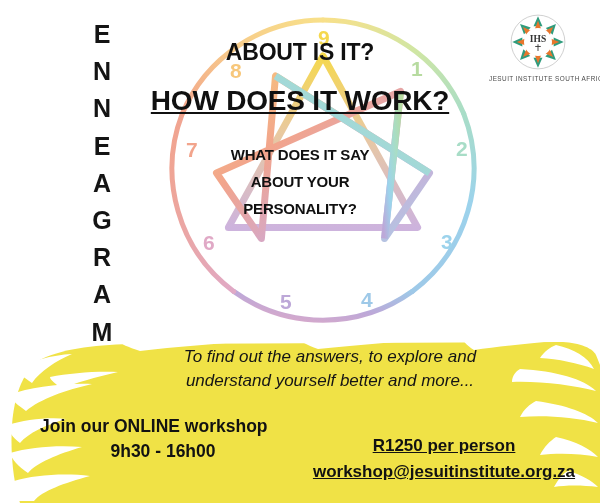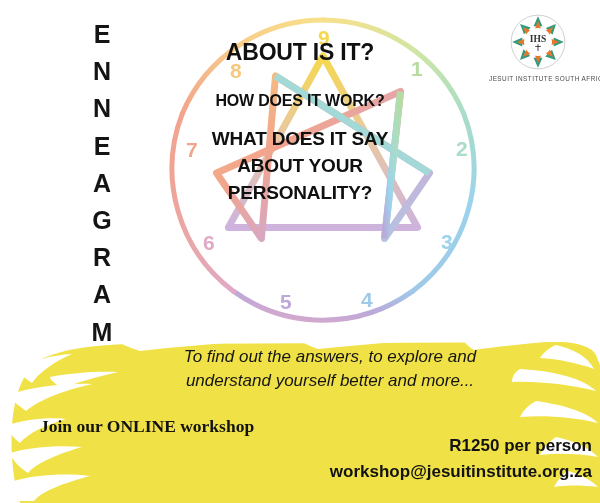--- a/index.html
+++ b/index.html
@@ -42,23 +42,23 @@
   #questions{
     position:absolute;left:0;top:40px;width:600px;
     z-index:5;text-align:center;pointer-events:none;
   }
   #questions .q{
     color:#101010;font-weight:bold;
     font-family:"Liberation Sans", sans-serif;
     letter-spacing:-0.2px;
   }
   .q1{font-size:23px;line-height:24px;margin-bottom:25px;}
-  .q2{font-size:16px;line-height:24px;margin-bottom:12px;}
+  .q2{font-size:28px;line-height:24px;margin-bottom:28px;text-decoration:underline;}
   .q3{font-size:21px;line-height:24px;margin-bottom:28px;}
-  .q4{font-size:19px;line-height:27px;}
+  .q4{font-size:15px;line-height:27px;}
 
   
   #logo{position:absolute;left:489px;top:14px;width:98px;z-index:7;text-align:right;}
   #logo .mark{width:56px;height:56px;margin:0 auto;display:block;}
   #logo .lname{
     margin-top:5px;
     font-size:6.4px;letter-spacing:0.45px;
     color:#4a4a4a;font-family:"Liberation Sans", sans-serif;
     white-space:nowrap;
   }
@@ -71,29 +71,30 @@
   #tagline{
     position:absolute;left:120px;top:20px;width:420px;
     font-style:italic;font-weight:normal;
     font-size:17px;line-height:24px;
     color:#151515;text-align:center;
     font-family:"Liberation Sans", sans-serif;
   }
   #details-left{
     position:absolute;left:18px;top:89px;width:290px;
     text-align:center;color:#121212;font-weight:bold;
-    font-family:Liberation Serif, serif;
+    font-family:Liberation Sans, sans-serif;
   }
   #details-left .l1{font-size:17.5px;line-height:25px;text-align:left;padding-left:22px;}
   #details-left .l2{font-size:17.5px;line-height:25px;}
   #details-left .l3{font-size:17.5px;line-height:25px;}
   #details-right{
     position:absolute;left:296px;top:108px;width:296px;
-    text-align:right;color:#121212;font-weight:bold;
-    font-family:"Liberation Sans", sans-serif;
+    text-align:center;color:#121212;font-weight:bold;
+    font-family:"Liberation Sans", sans-serif;
+    text-decoration:underline;
   }
   #details-right .r1{font-size:17px;line-height:26px;}
   #details-right .r2{font-size:17px;line-height:26px;}
 </style>
 </head>
 <body>
 
 <div id="poster">
 
   <div id="ennea">
@@ -280,20 +281,21 @@
   </div>
 
   <div id="bannertext">
     <div id="tagline">
       <div>To find out the answers, to explore and</div>
       <div>understand yourself better and more...</div>
     </div>
 
     <div id="details-left">
       <div class="l1">Join our ONLINE workshop</div>
+      <div class="l3">9h30 - 16h00</div>
     </div>
 
     <div id="details-right">
       <div class="r1">R1250 per person</div>
       <div class="r2">workshop@jesuitinstitute.org.za</div>
     </div>
   </div>
 
 </div>
 

